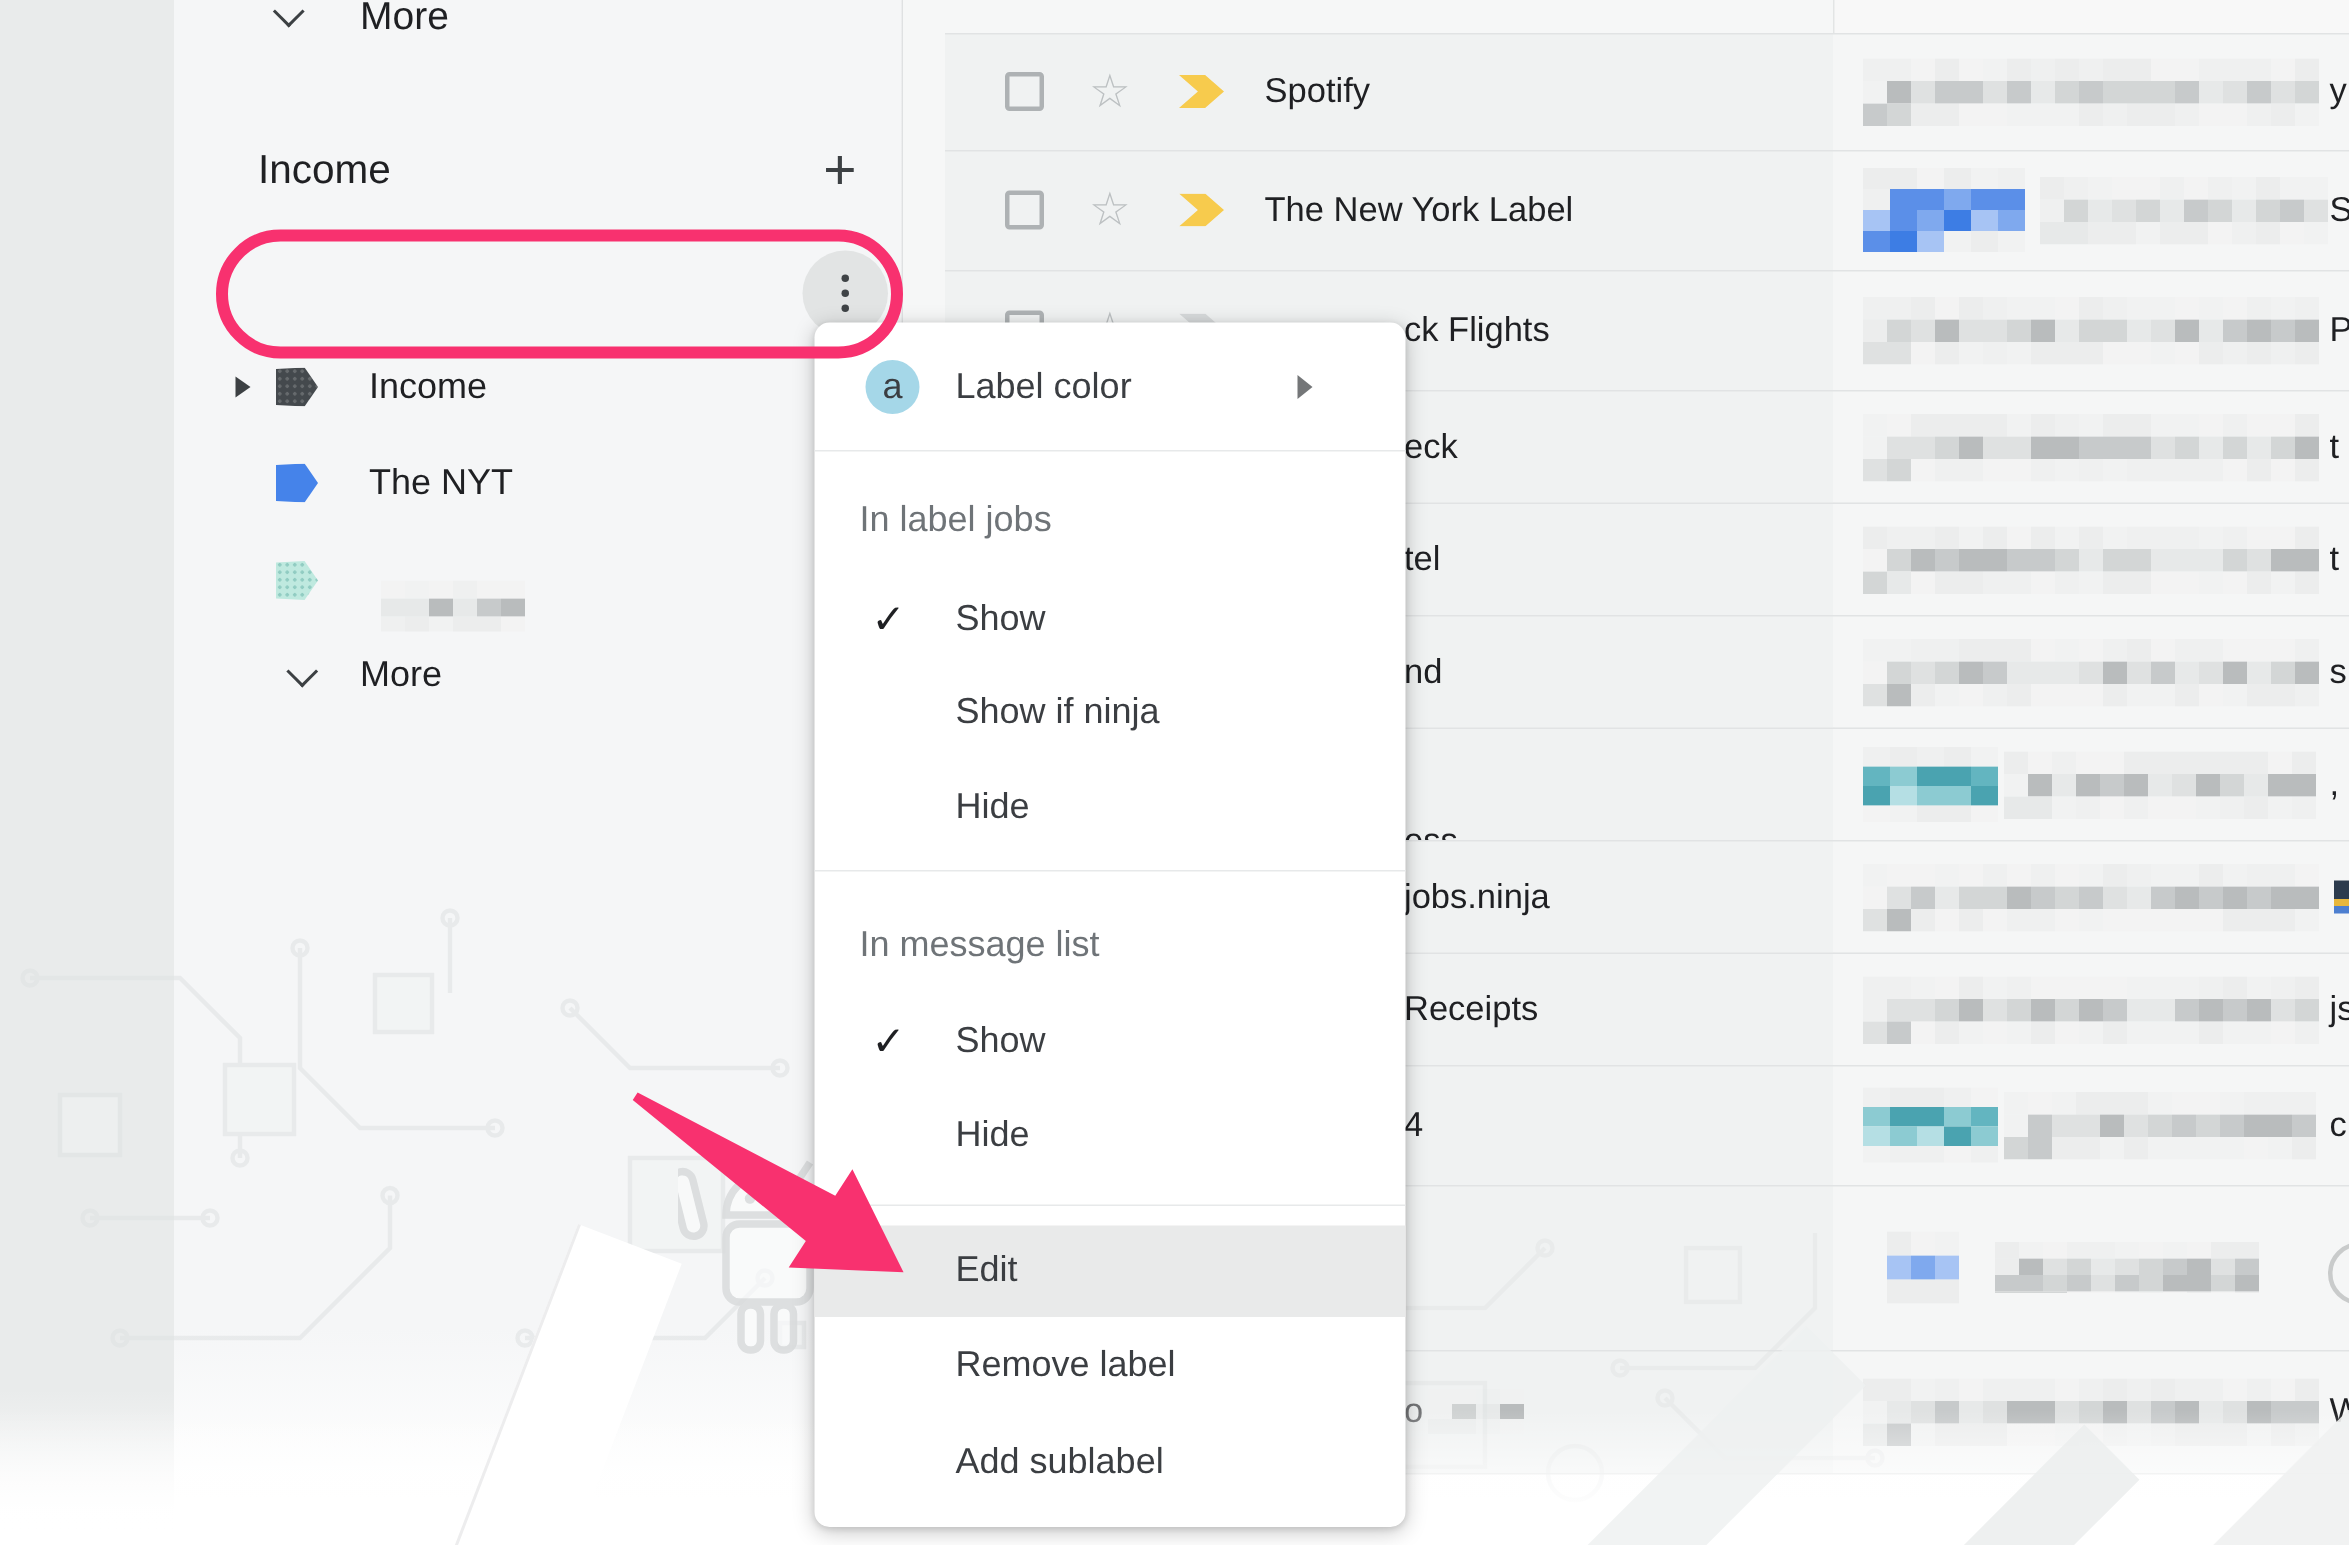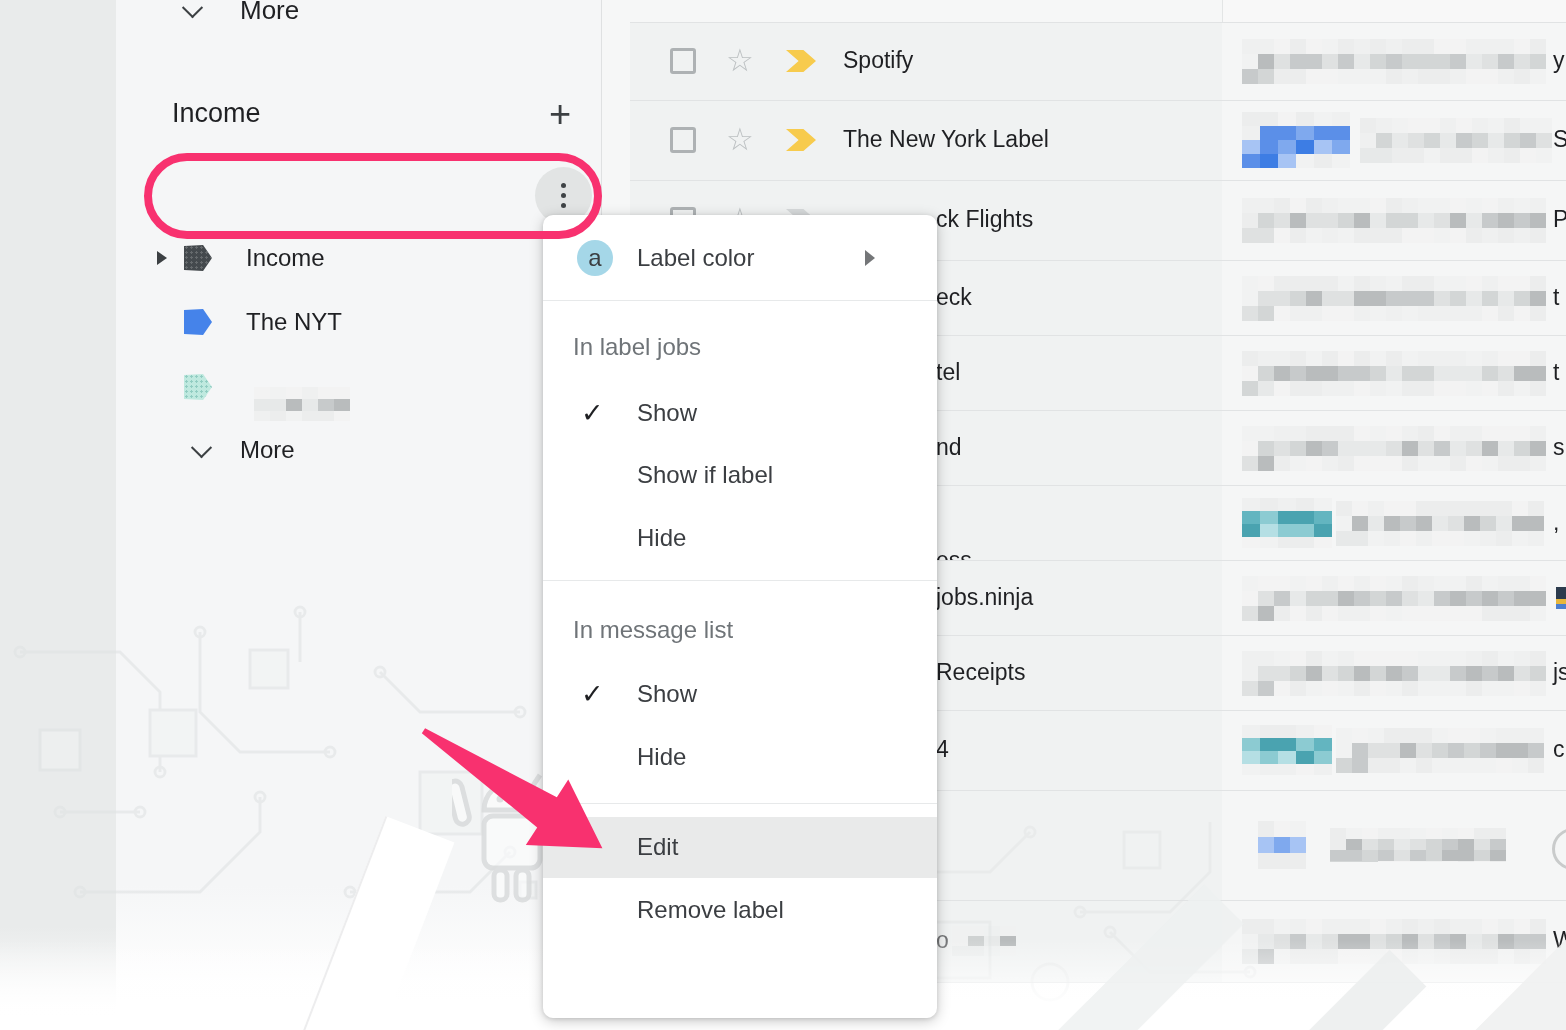--- a/index.html
+++ b/index.html
@@ -1051,21 +1051,21 @@
     <div class="mdiv" style="top:85px;"></div>
 
     <div class="mrow" style="top:107px;">
       <span class="mhead">In label jobs</span>
     </div>
     <div class="mrow" style="top:173px;">
       <span class="check">✓</span>
       <span class="mtext">Show</span>
     </div>
     <div class="mrow" style="top:235px;">
-      <span class="mtext">Show if label</span>
+      <span class="mtext">Show if ninja</span>
     </div>
     <div class="mrow" style="top:298px;">
       <span class="mtext">Hide</span>
     </div>
     <div class="mdiv" style="top:365px;"></div>
 
     <div class="mrow" style="top:390px;">
       <span class="mhead">In message list</span>
     </div>
     <div class="mrow" style="top:454px;">
@@ -1076,20 +1076,23 @@
       <span class="mtext">Hide</span>
     </div>
     <div class="mdiv" style="top:588px;"></div>
 
     <div class="hl-band" style="top:602px;height:61px;"></div>
     <div class="mrow" style="top:670px;">
       <span class="mtext">Remove label</span>
     </div>
     <div class="mrow" style="top:607px;">
       <span class="mtext">Edit</span>
+    </div>
+    <div class="mrow" style="top:735px;">
+      <span class="mtext">Add sublabel</span>
     </div>
   </div>
 
   <div class="ring" id="ring" style="border-color: rgb(248, 49, 111);"></div>
   <svg class="arrow-svg" id="arrow" width="230" height="150" viewBox="0 0 230 150">
     <g transform="translate(12,8) rotate(33)">
       <polygon points="0,-2 148,-16 148,-37 214,2 148,41 148,20 0,4" fill="#f8316f"></polygon>
     </g>
   </svg>
 

